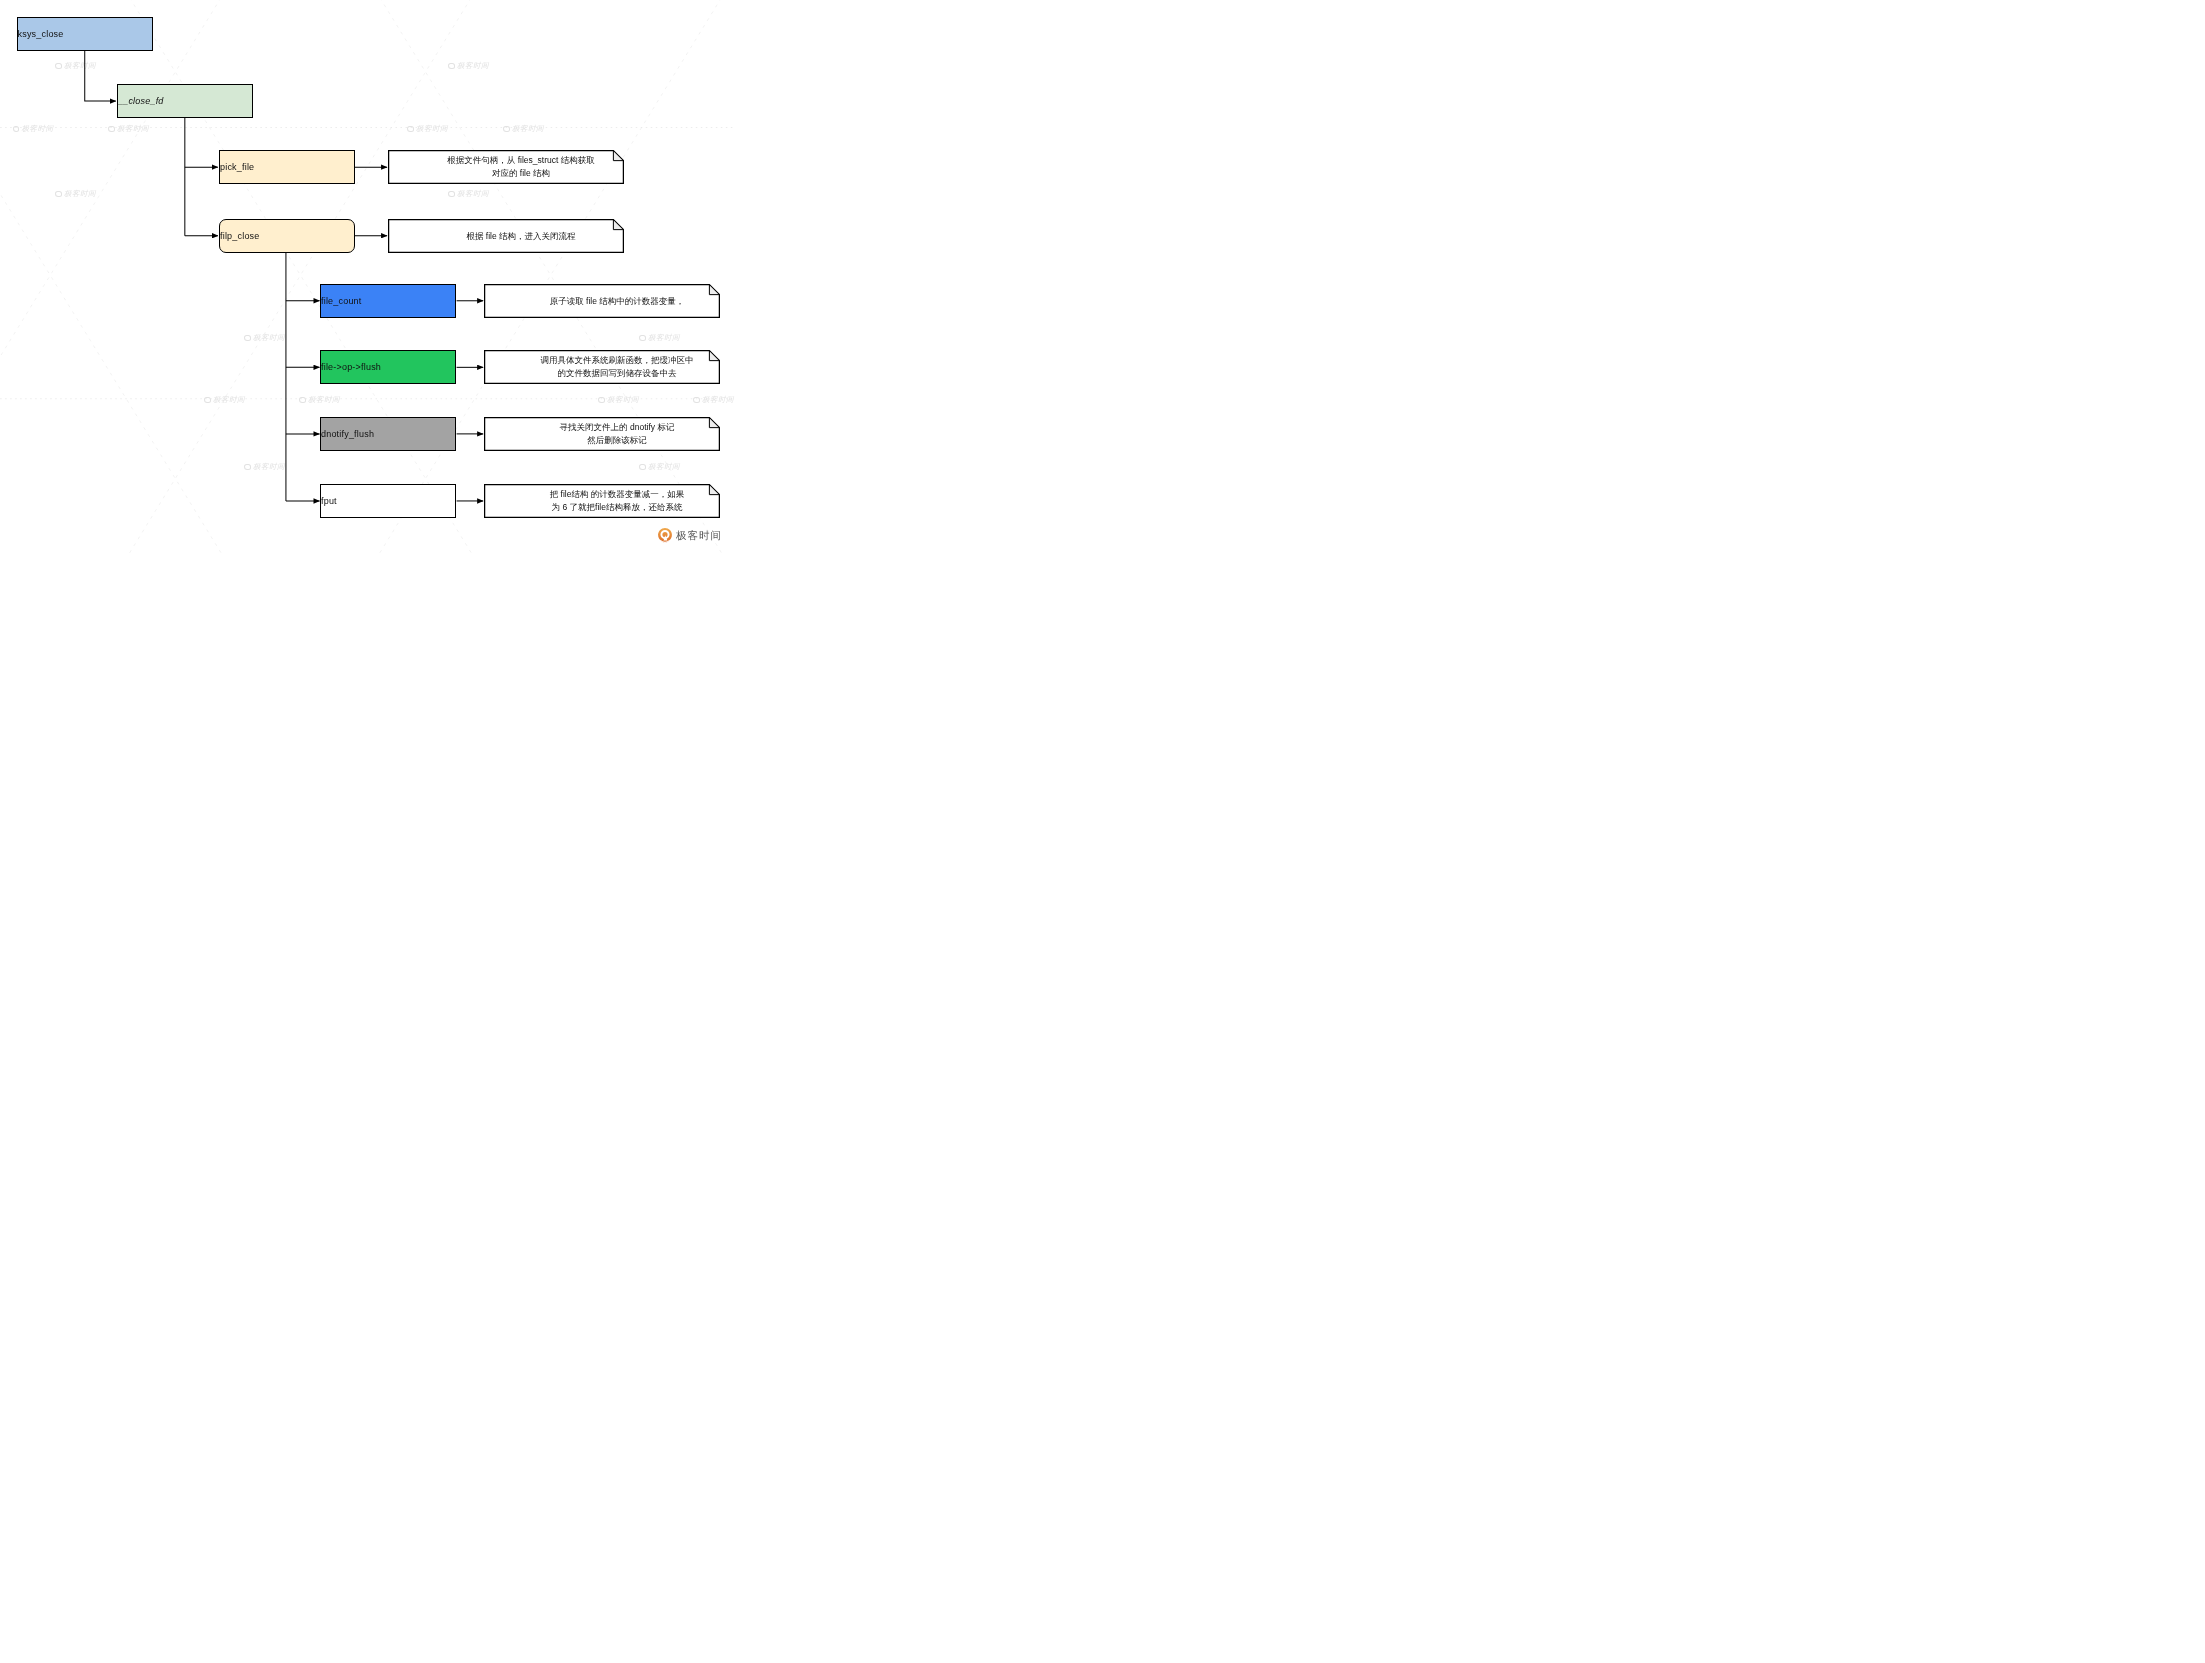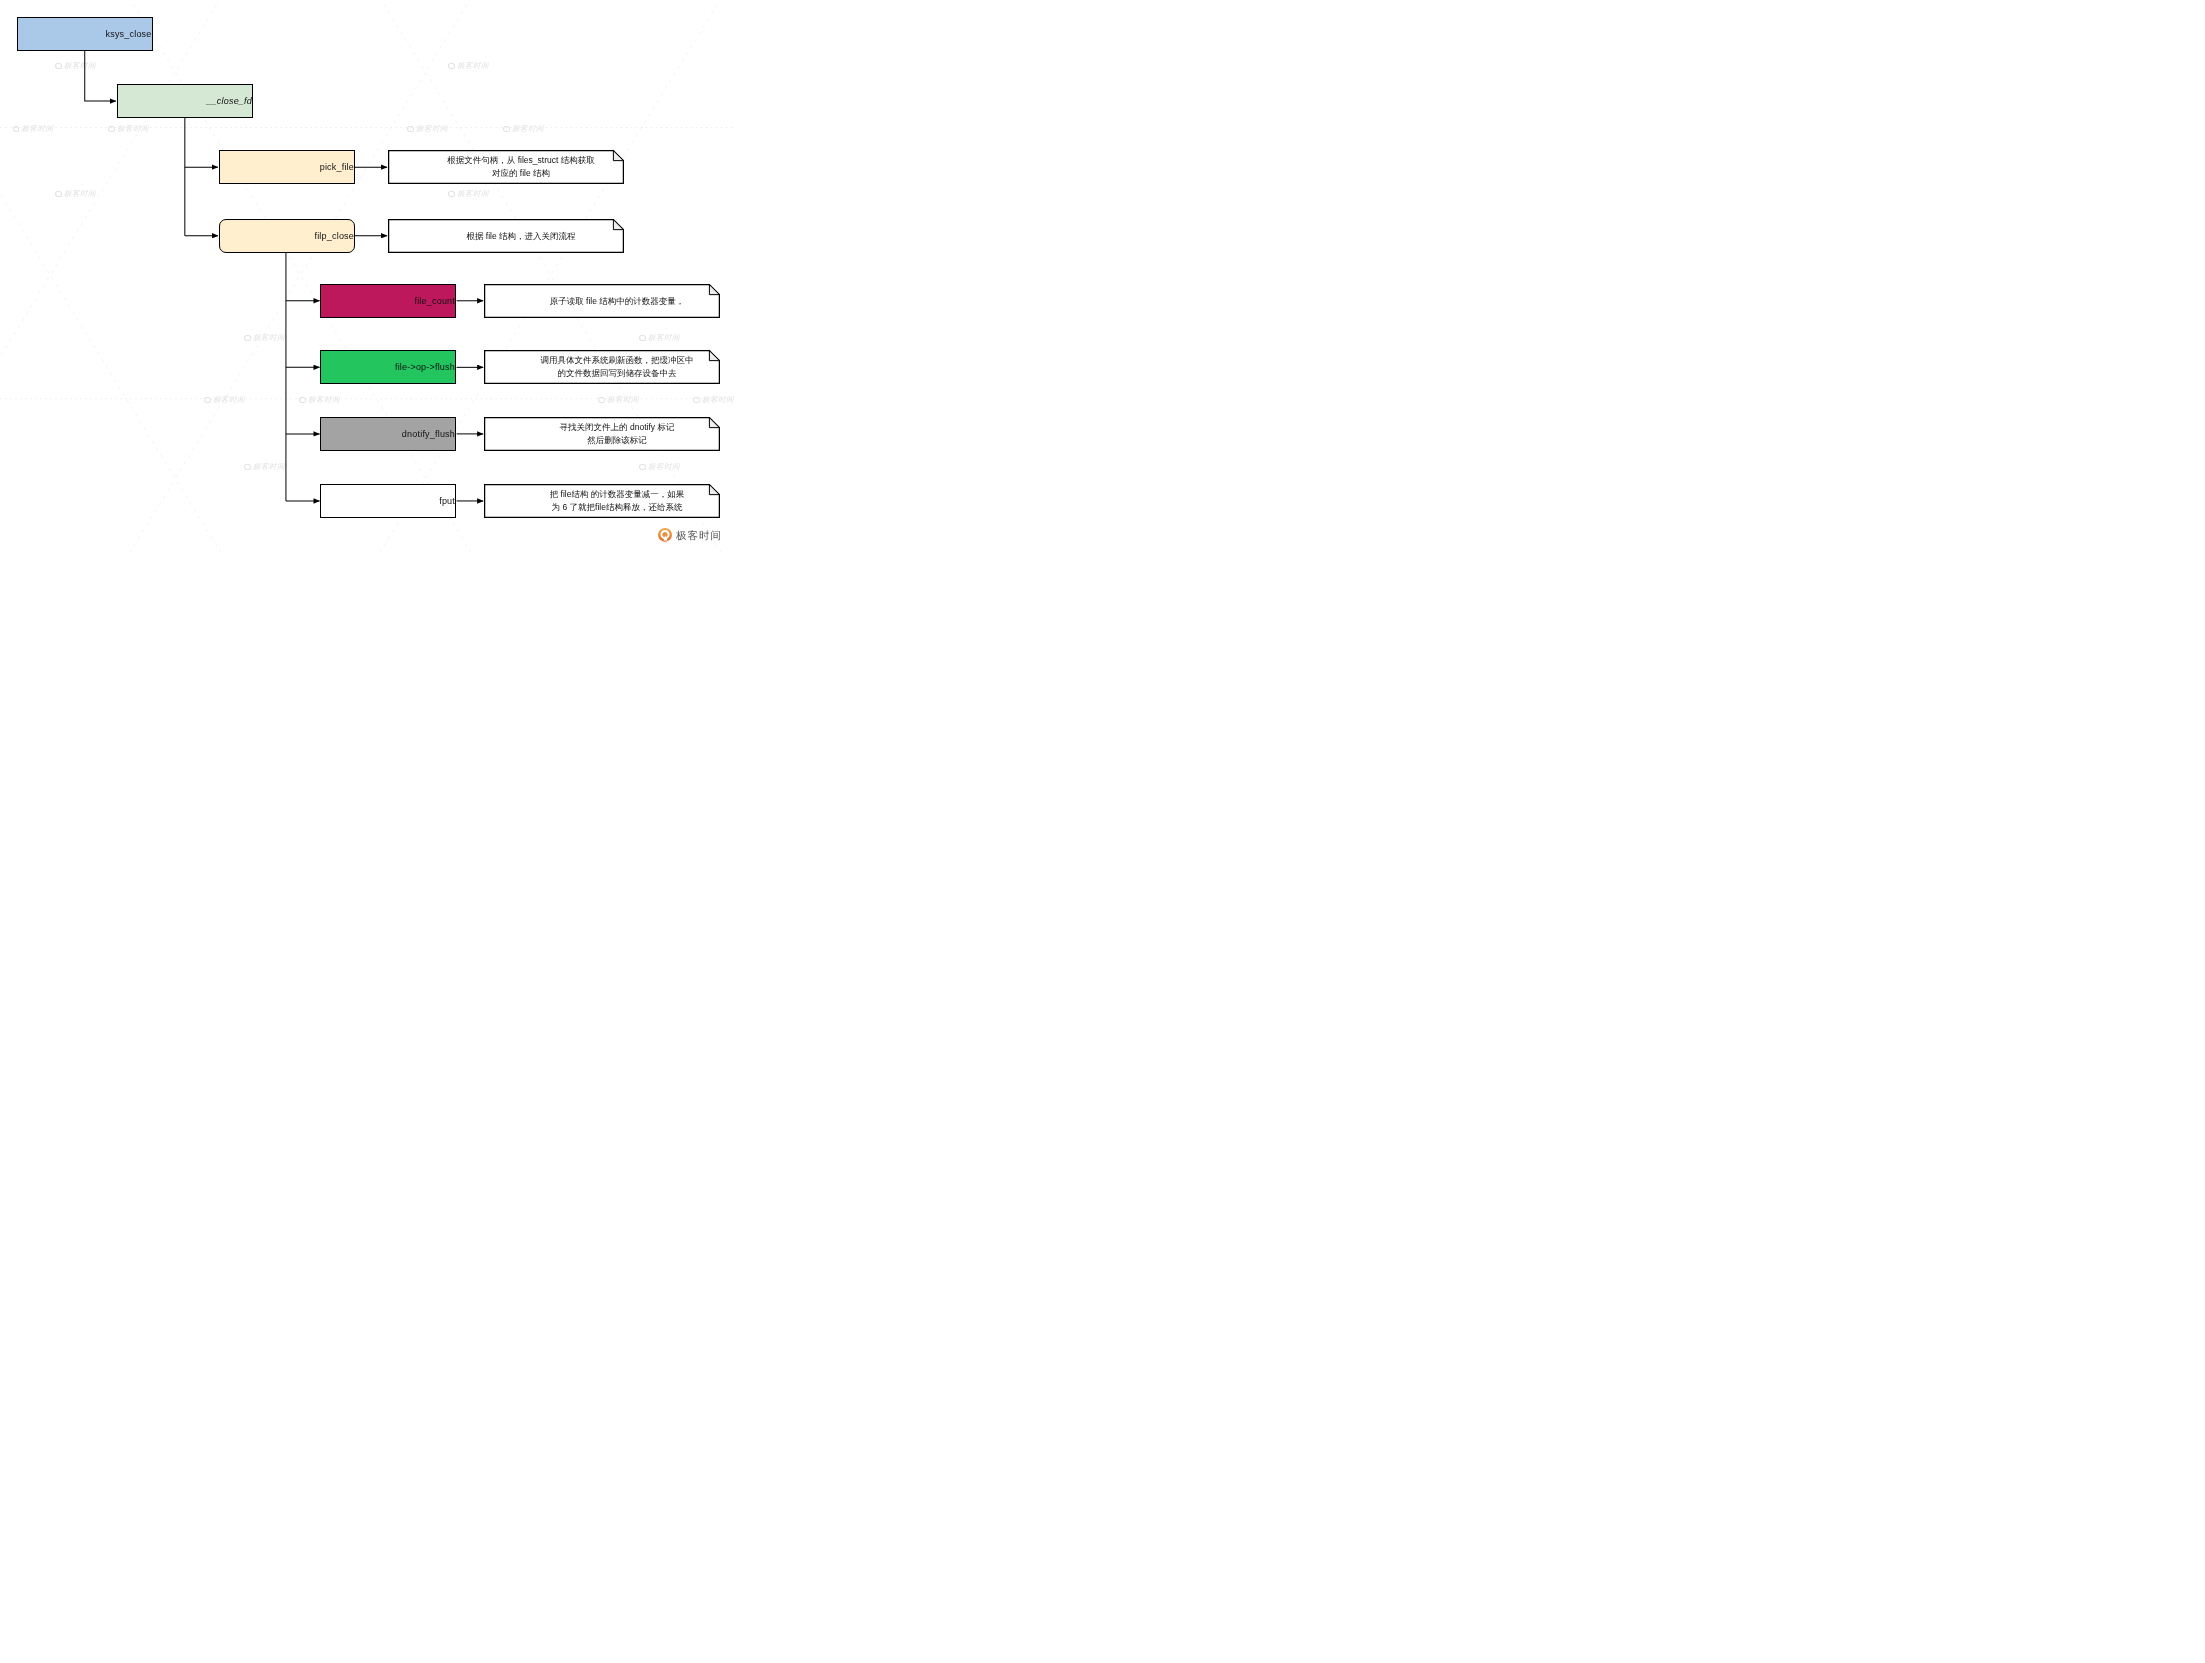--- a/index.html
+++ b/index.html
@@ -32,21 +32,21 @@
     border-radius: 50% 50% 50% 62% / 50% 50% 42% 62%;
   }
   
   svg.overlay { position: absolute; left: 0; top: 0; z-index: 2; }
   svg.lattice  { position: absolute; left: 0; top: 0; z-index: 0; }
   
   .node {
     position: absolute;
     width: 136px; height: 34px;
     border: 1.3px solid #000;
-    display: flex; align-items: center; justify-content: flex-end;
+    display: flex; align-items: center; justify-content: flex-start;
     z-index: 3;
   }
   .node-label {
     font-size: 9px;
     color: #111;
     letter-spacing: 0.2px;
   }
   
   .note {
     position: absolute;
@@ -194,21 +194,21 @@
   </div>
   <div class="node" style="left: 117px; top: 84px; background-color: rgb(213, 232, 212); font-style: italic;">
     <span class="node-label">__close_fd</span>
   </div>
   <div class="node" style="left: 219px; top: 150px; background-color: rgb(255, 239, 206);">
     <span class="node-label">pick_file</span>
   </div>
   <div class="node" style="left: 219px; top: 219px; background-color: rgb(255, 239, 206); border-radius: 7px;">
     <span class="node-label">filp_close</span>
   </div>
-  <div class="node" style="left: 320px; top: 284px; background-color: #be185d;">
+  <div class="node" style="left: 320px; top: 284px; background-color: #3b82f6;">
     <span class="node-label">file_count</span>
   </div>
   <div class="node" style="left: 320px; top: 350px; background-color: #22c55e;">
     <span class="node-label">file-&gt;op-&gt;flush</span>
   </div>
   <div class="node" style="left: 320px; top: 417px; background-color: #a3a3a3;">
     <span class="node-label">dnotify_flush</span>
   </div>
   <div class="node" style="left: 320px; top: 484px; background-color: rgb(255, 255, 255);">
     <span class="node-label">fput</span>

